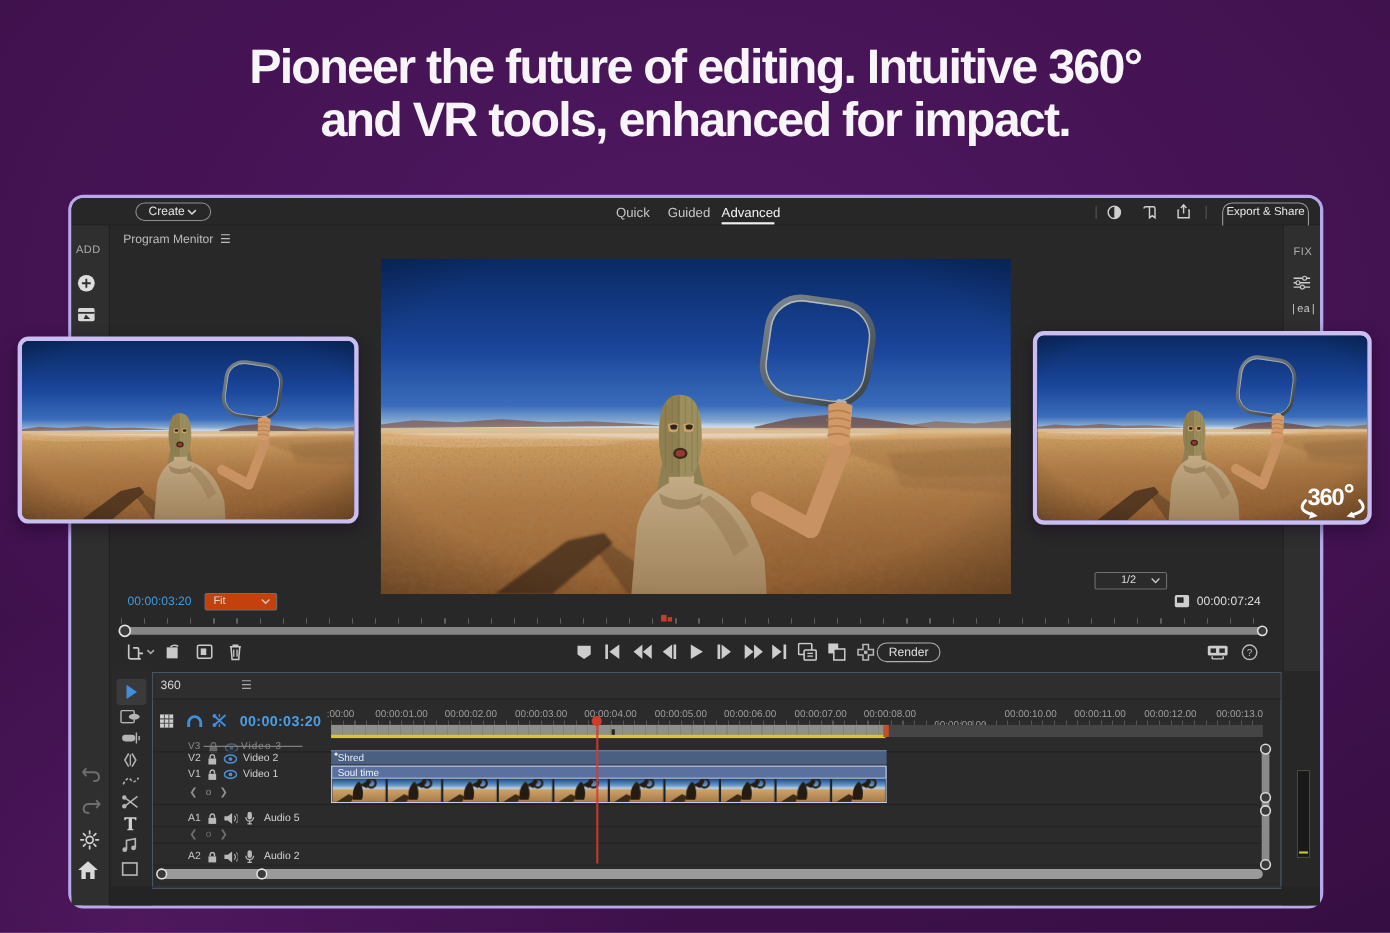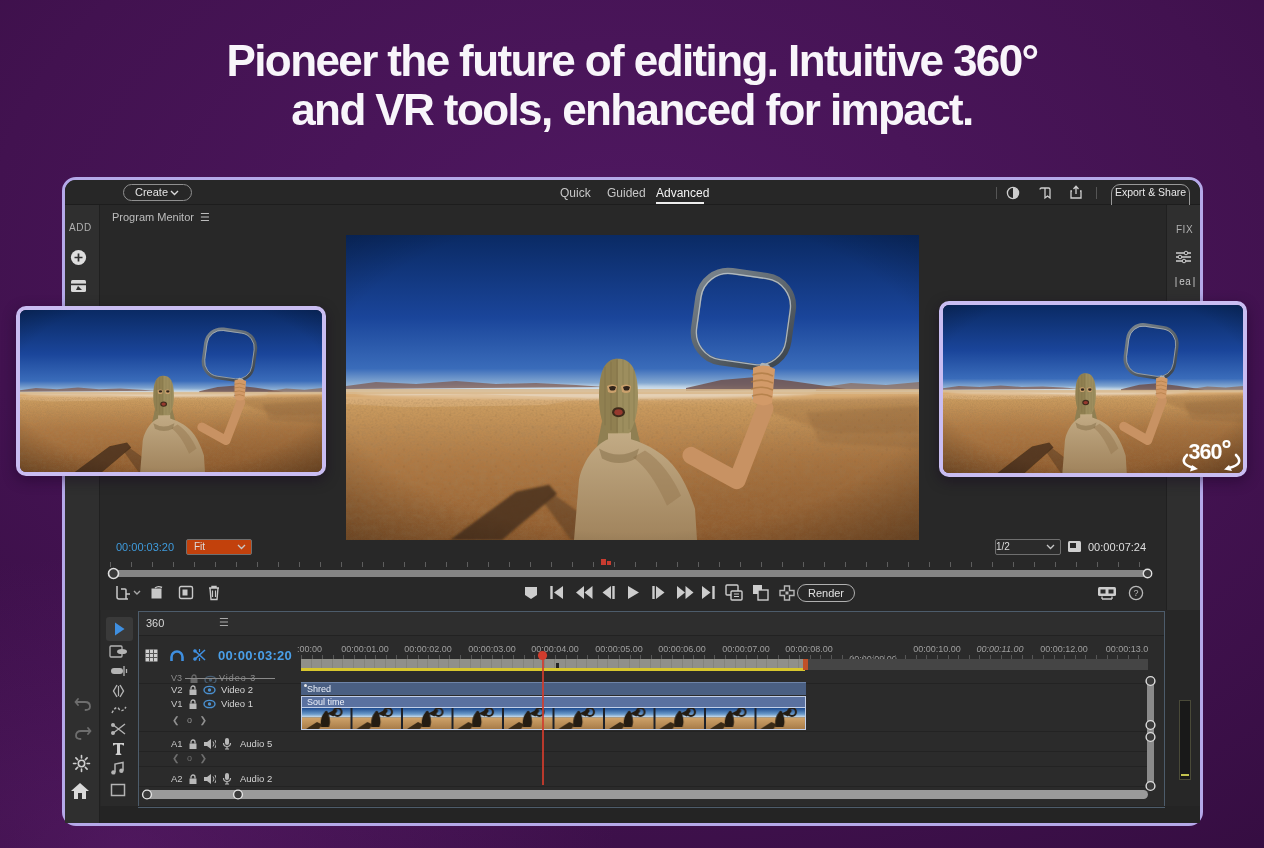--- a/index.html
+++ b/index.html
@@ -203,21 +203,21 @@
 <svg class="abs" style="left:346px;top:235px;" width="573" height="305" viewBox="0 0 573 303" preserveAspectRatio="none">
     <use href="#ph" width="573" height="303"></use>
   </svg>
 
 <div class="abs" style="left:116px;top:541px;color:#3f9bdc;font-size:11px;">00:00:03:20</div>
 <div class="abs" style="left:186px;top:539px;width:66px;height:16px;border:1px solid #6f6f6f;background:#c2410c;color:#dcdcdc;font-size:10px;line-height:14px;padding-left:7px;border-radius:2px;">Fit
   <svg class="abs" style="left:50px;top:4px;" width="9" height="6" viewBox="0 0 9 6">
       <path d="M1 1l3.5 3.5L8 1" stroke="#c8c8c8" stroke-width="1.3" fill="none"></path>
     </svg>
 </div>
-<div class="abs" style="left:995px;top:539px;width:66px;height:16px;border:1px solid #6f6f6f;background:#2b2b2b;color:#dcdcdc;font-size:10px;line-height:14px;padding-left:0;border-radius:2px;">1/2
+<div class="abs" style="left:995px;top:520px;width:66px;height:16px;border:1px solid #6f6f6f;background:#2b2b2b;color:#dcdcdc;font-size:10px;line-height:14px;padding-left:23px;border-radius:2px;">1/2
   <svg class="abs" style="left:50px;top:4px;" width="9" height="6" viewBox="0 0 9 6">
       <path d="M1 1l3.5 3.5L8 1" stroke="#c8c8c8" stroke-width="1.3" fill="none"></path>
     </svg>
 </div>
 <svg class="abs" style="left:1067px;top:540px;" width="15" height="13" viewBox="0 0 15 13">
     <rect x="1" y="1" width="13" height="11" rx="1.5" fill="#cfcfcf"></rect>
     <rect x="3" y="3" width="6" height="5" fill="#282828"></rect>
   </svg>
 <div class="abs" style="left:1088px;top:541px;color:#dfdfdf;font-size:11px;">00:00:07:24</div>
 
@@ -366,21 +366,21 @@
 <span class="abs rl" style="left:365px;">00:00:01.00</span>
 <span class="abs rl" style="left:428px;">00:00:02.00</span>
 <span class="abs rl" style="left:492px;">00:00:03.00</span>
 <span class="abs rl" style="left:555px;">00:00:04.00</span>
 <span class="abs rl" style="left:619px;">00:00:05.00</span>
 <span class="abs rl" style="left:682px;">00:00:06.00</span>
 <span class="abs rl" style="left:746px;">00:00:07.00</span>
 <span class="abs rl" style="left:809px;">00:00:08.00</span>
 <span class="abs rl" style="left:873px;margin-top:10px;">00:00:09.00</span>
 <span class="abs rl" style="left:937px;">00:00:10.00</span>
-<span class="abs rl" style="left:1000px;font-style:italic;">00:00:11.00</span>
+<span class="abs rl" style="left:1000px;">00:00:11.00</span>
 <span class="abs rl" style="left:1064px;">00:00:12.00</span>
 <span class="abs rl" style="left:1127px;">00:00:13.0</span>
 </div>
 <div class="abs" style="left:301px;top:655px;width:847px;height:4px;background:repeating-linear-gradient(to right,#565656 0,#565656 1px,transparent 1px,transparent 10.6px);"></div>
 
 <div class="abs" style="left:301px;top:659px;width:847px;height:11px;background:#454545;"></div>
 <div class="abs" style="left:301px;top:659px;width:504px;height:11px;background:repeating-linear-gradient(to right,#90908a 0,#90908a 9.6px,#84847c 9.6px,#84847c 10.6px);"></div>
 <div class="abs" style="left:301px;top:668px;width:504px;height:2.5px;background:#d8c72e;"></div>
 <div class="abs" style="left:803px;top:659px;width:5px;height:11px;background:#c05028;"></div>
 <div class="abs" style="left:556px;top:663px;width:3px;height:5px;background:#252525;"></div>

